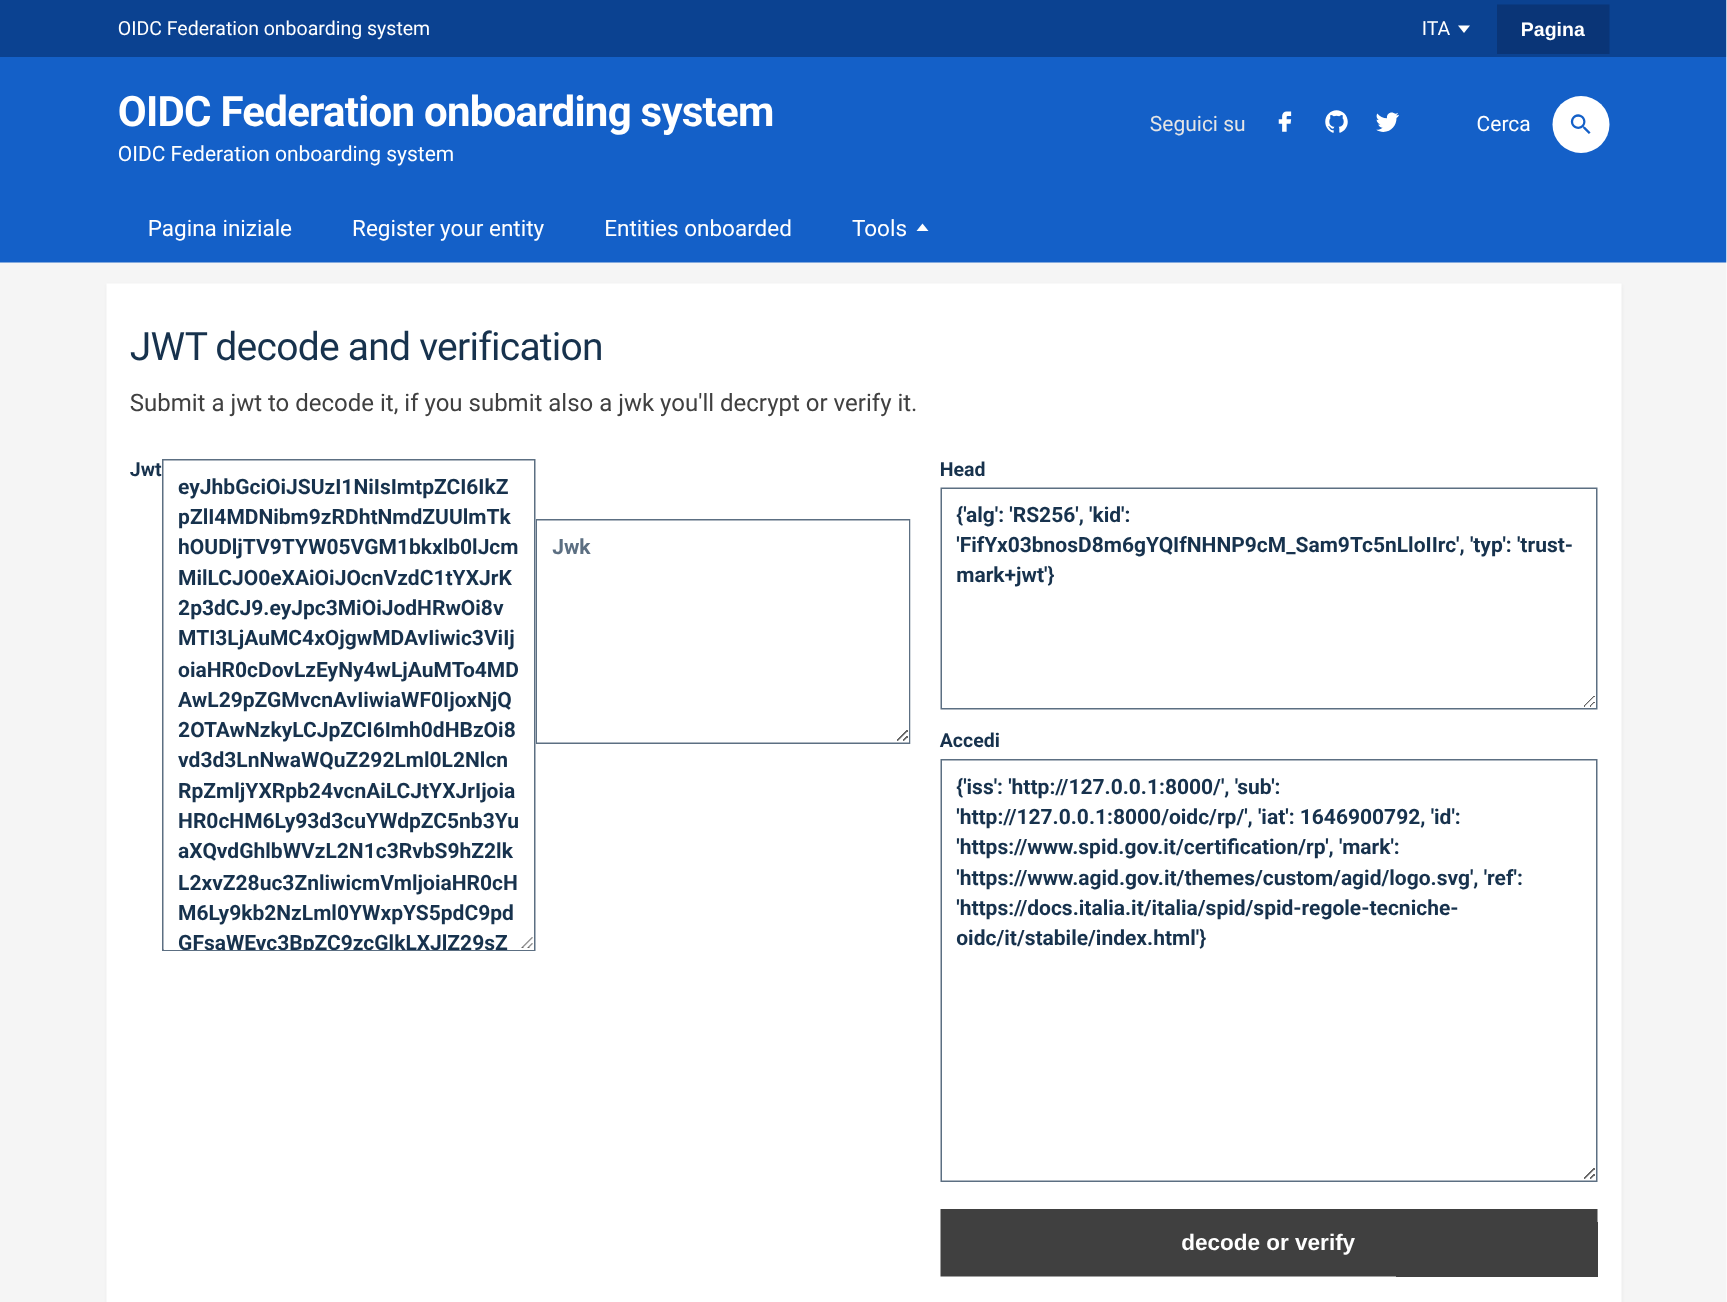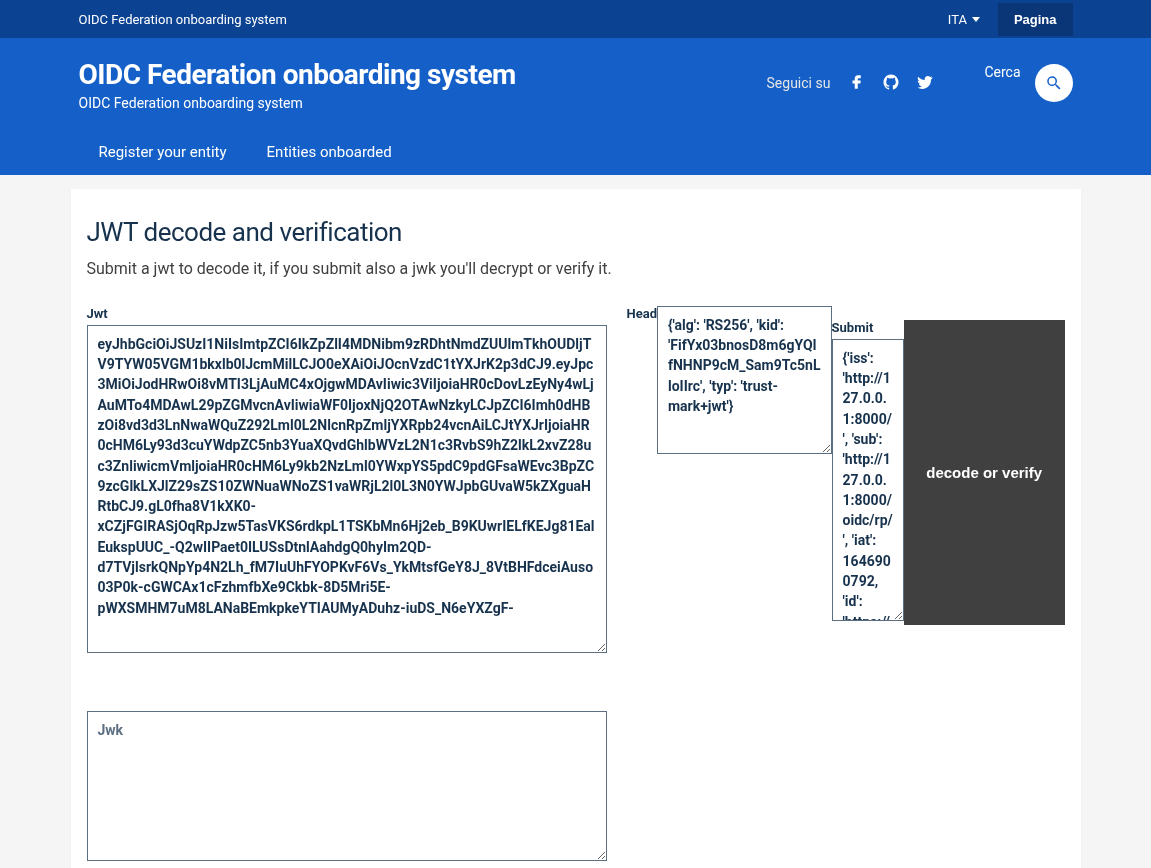--- a/index.html
+++ b/index.html
@@ -12,38 +12,38 @@
 .chev-down{display:inline-block;width:0;height:0;border-left:4px solid transparent;border-right:4px solid transparent;border-top:5px solid #fff}
 .login-btn{background:#0a3577;color:#fff;font-size:13px;font-weight:700;border:none;padding:9px 16px;cursor:pointer}
 .header{background:#1460c8;padding:22px 0 0 0}
 .header-inner{max-width:1010px;margin:0 auto;padding:0 8px;display:flex;align-items:flex-start;justify-content:space-between}
 .brand h1{color:#fff;font-size:28px;font-weight:700;letter-spacing:-0.5px;line-height:1.1}
 .brand p{color:#fff;font-size:14px;font-weight:400;margin-top:4px}
 .header-right{display:flex;align-items:center;gap:50px;margin-top:4px}
 .social{display:flex;align-items:center;gap:18px;color:#e5e5e5;font-size:14px}
 .social-icons{display:flex;gap:16px}
 .social-icons svg{width:18px;height:18px;fill:#fff}
-.search-wrap{display:flex;gap:14px;color:#fff;font-size:14px}
+.search-wrap{display:flex;align-items:center;gap:14px;color:#fff;font-size:14px}
 .search-btn{width:38px;height:38px;border-radius:50%;background:#fff;display:flex;align-items:center;justify-content:center;border:none;cursor:pointer}
 .search-btn svg{width:18px;height:18px;fill:#1460c8}
 .nav{max-width:1010px;margin:0 auto;display:flex;gap:0;padding:18px 8px 0 8px}
 .nav a{color:#fff;text-decoration:none;font-size:15px;font-weight:400;padding:14px 20px;display:flex;align-items:center;gap:6px;cursor:pointer}
 .nav a.first{padding-left:20px}
 .nav a .chev-up{display:inline-block;width:0;height:0;border-left:4px solid transparent;border-right:4px solid transparent;border-bottom:5px solid #fff}
 .main{max-width:1010px;margin:14px auto 30px auto;background:#fff;padding:28px 16px 30px 16px;box-shadow:0 1px 3px rgba(0,0,0,0.05)}
 .main h2{font-size:26px;font-weight:400;color:#17324d;letter-spacing:-0.5px;margin-bottom:12px}
 .main p{font-size:16px;color:#404040;margin-bottom:28px}
 .form-row{display:flex;gap:20px;align-items:flex-start}
-.col-left{flex:0 0 520px;display:flex;flex-direction:column}
-.col-right{flex:1;display:flex;flex-direction:row}
+.col-left{flex:0 0 520px;display:flex;flex-direction:row}
+.col-right{flex:1;display:flex;flex-direction:column}
 label{font-size:13px;font-weight:700;color:#17324d;margin-bottom:4px;display:block}
 textarea{width:100%;border:1px solid #5c6f82;padding:8px 10px;font-family:inherit;font-size:14px;font-weight:700;color:#17324d;resize:both;line-height:1.45}
 textarea::placeholder{color:#5c6f82;font-weight:700}
 .jwt-ta{height:328px}
-.jwk-ta{height:150px;margin-top:58px}
+.jwk-ta{height:150px;margin-top:40px}
 .head-ta{height:148px}
 .payload-wrap{margin-top:14px}
 .payload-ta{height:282px}
 .submit-btn{background:#404040;color:#fff;font-size:15px;font-weight:700;border:none;padding:14px 0;margin-top:14px;cursor:pointer;width:100%}
 </style>
 </head>
 <body>
 
 <div class="topbar">
   <div class="topbar-inner">
@@ -83,37 +83,42 @@
         <span>Cerca</span>
         <button class="search-btn">
           <svg viewBox="0 0 24 24">
               <path d="M15.5 14h-.8l-.3-.3a6.5 6.5 0 1 0-.7.7l.3.3v.8l5 5 1.5-1.5-5-5zm-6 0a4.5 4.5 0 1 1 0-9 4.5 4.5 0 0 1 0 9z"></path>
             </svg>
         </button>
       </div>
     </div>
   </div>
   <div class="nav">
+    <a class="first">Pagina iniziale</a>
     <a>Register your entity</a>
     <a>Entities onboarded</a>
+    <a>
+      <span>Tools</span>
+      <span class="chev-up"></span>
+    </a>
   </div>
 </div>
 
 <div class="main">
   <h2>JWT decode and verification</h2>
   <p>Submit a jwt to decode it, if you submit also a jwk you'll decrypt or verify it.</p>
   <div class="form-row">
     <div class="col-left">
       <label>Jwt</label>
       <textarea class="jwt-ta" style="">eyJhbGciOiJSUzI1NiIsImtpZCI6IkZpZlI4MDNibm9zRDhtNmdZUUlmTkhOUDljTV9TYW05VGM1bkxlb0lJcmMilLCJO0eXAiOiJOcnVzdC1tYXJrK2p3dCJ9.eyJpc3MiOiJodHRwOi8vMTI3LjAuMC4xOjgwMDAvIiwic3ViIjoiaHR0cDovLzEyNy4wLjAuMTo4MDAwL29pZGMvcnAvIiwiaWF0IjoxNjQ2OTAwNzkyLCJpZCI6Imh0dHBzOi8vd3d3LnNwaWQuZ292Lml0L2NlcnRpZmljYXRpb24vcnAiLCJtYXJrIjoiaHR0cHM6Ly93d3cuYWdpZC5nb3YuaXQvdGhlbWVzL2N1c3RvbS9hZ2lkL2xvZ28uc3ZnliwicmVmljoiaHR0cHM6Ly9kb2NzLml0YWxpYS5pdC9pdGFsaWEvc3BpZC9zcGlkLXJlZ29sZS10ZWNuaWNoZS1vaWRjL2l0L3N0YWJpbGUvaW5kZXguaHRtbCJ9.gL0fha8V1kXK0-xCZjFGIRASjOqRpJzw5TasVKS6rdkpL1TSKbMn6Hj2eb_B9KUwrIELfKEJg81EalEukspUUC_-Q2wIIPaet0ILUSsDtnlAahdgQ0hyIm2QD-d7TVjlsrkQNpYp4N2Lh_fM7IuUhFYOPKvF6Vs_YkMtsfGeY8J_8VtBHFdceiAuso03P0k-cGWCAx1cFzhmfbXe9Ckbk-8D5Mri5E-pWXSMHM7uM8LANaBEmkpkeYTIAUMyADuhz-iuDS_N6eYXZgF-</textarea>
       <textarea class="jwk-ta" placeholder="Jwk" style=""></textarea>
     </div>
     <div class="col-right">
       <label>Head</label>
       <textarea class="head-ta" style="">{'alg': 'RS256', 'kid': 'FifYx03bnosD8m6gYQIfNHNP9cM_Sam9Tc5nLloIIrc', 'typ': 'trust-mark+jwt'}</textarea>
       <div class="payload-wrap">
-        <label>Submit</label>
+        <label>Accedi</label>
         <textarea class="payload-ta" style="">{'iss': 'http://127.0.0.1:8000/', 'sub': 'http://127.0.0.1:8000/oidc/rp/', 'iat': 1646900792, 'id': 'https://www.spid.gov.it/certification/rp', 'mark': 'https://www.agid.gov.it/themes/custom/agid/logo.svg', 'ref': 'https://docs.italia.it/italia/spid/spid-regole-tecniche-oidc/it/stabile/index.html'}</textarea>
       </div>
       <button class="submit-btn">decode or verify</button>
     </div>
   </div>
 </div>
 
 </body></html>

